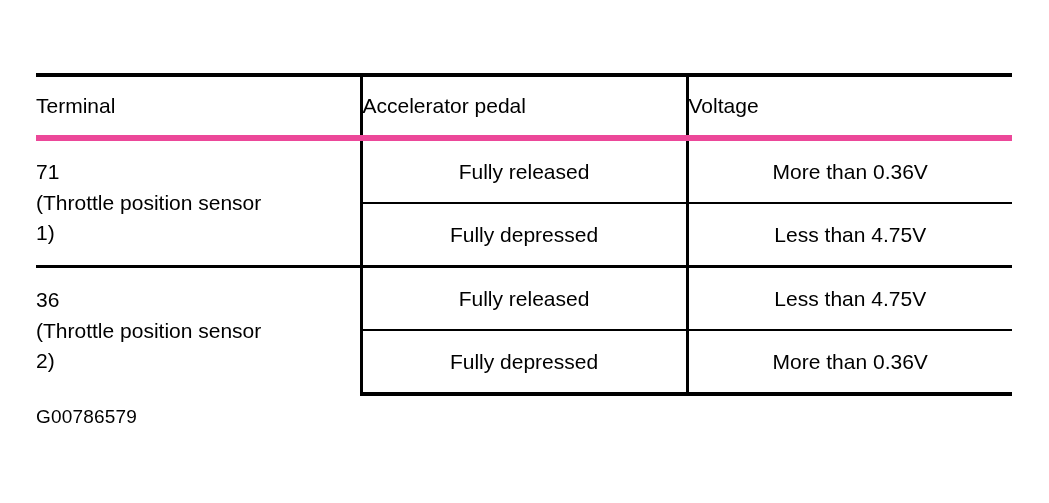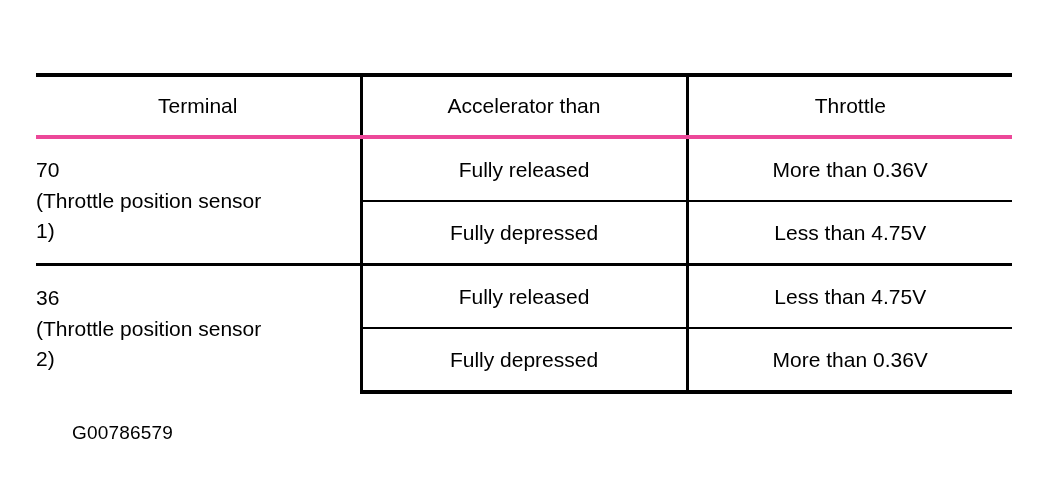--- a/index.html
+++ b/index.html
@@ -34,23 +34,22 @@
   }
 
   
   .col-terminal { width: 325px; }
   .col-pedal    { width: 326px; }
   .col-voltage  { width: 325px; }
 
   
   tr.head-row > td {
     border-top: 4px solid #000;
-    border-bottom: 4px solid #ec4899;
+    border-bottom: 6px solid #ec4899;
     height: 58px;
-    text-align: center;
   }
 
   tr.sub-row > td {
     height: 61px;
     text-align: center;
   }
 
   
   tr.sub-row.thin-top > td.cell-pedal,
   tr.sub-row.thin-top > td.cell-voltage {
@@ -83,46 +82,45 @@
   .terminal-text {
     display: block;
     white-space: pre-line;
     text-align: left;
     line-height: 1.46;
   }
 
   #figure-caption {
     position: absolute;
     left: 36px;
-    top: 422px;
+    top: 406px;
     font-size: 19px;
     letter-spacing: 0.2px;
     color: #000;
-    margin-left: 36px;
   }
 </style>
 </head>
 <body>
 
 <table id="spec-table">
   <colgroup>
     <col class="col-terminal">
     <col class="col-pedal">
     <col class="col-voltage">
   </colgroup>
   <tbody>
     <tr class="head-row">
       <td class="head-terminal">Terminal</td>
-      <td class="head-pedal">Accelerator than</td>
-      <td class="head-voltage">Throttle</td>
+      <td class="head-pedal">Accelerator pedal</td>
+      <td class="head-voltage">Voltage</td>
     </tr>
 
     <tr class="sub-row group-start">
       <td class="cell-terminal" rowspan="2">
-        <span class="terminal-text">70
+        <span class="terminal-text">71
 (Throttle position sensor
 1)</span>
       </td>
       <td class="cell-pedal">Fully released</td>
       <td class="cell-voltage">More than 0.36V</td>
     </tr>
     <tr class="sub-row thin-top">
       <td class="cell-pedal">Fully depressed</td>
       <td class="cell-voltage">Less than 4.75V</td>
     </tr>

